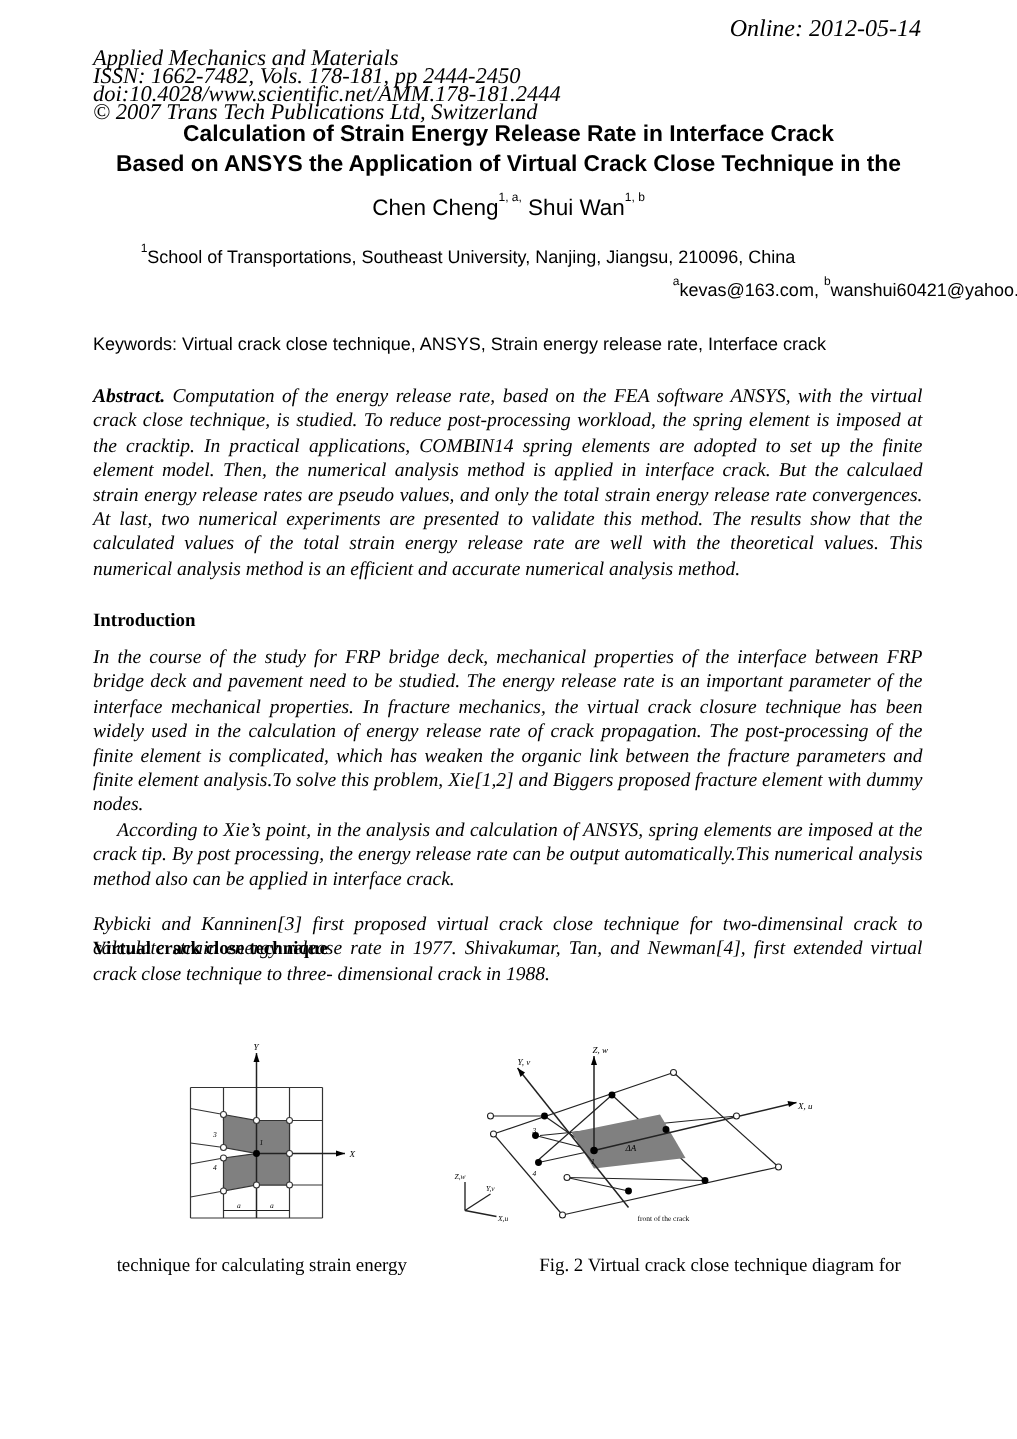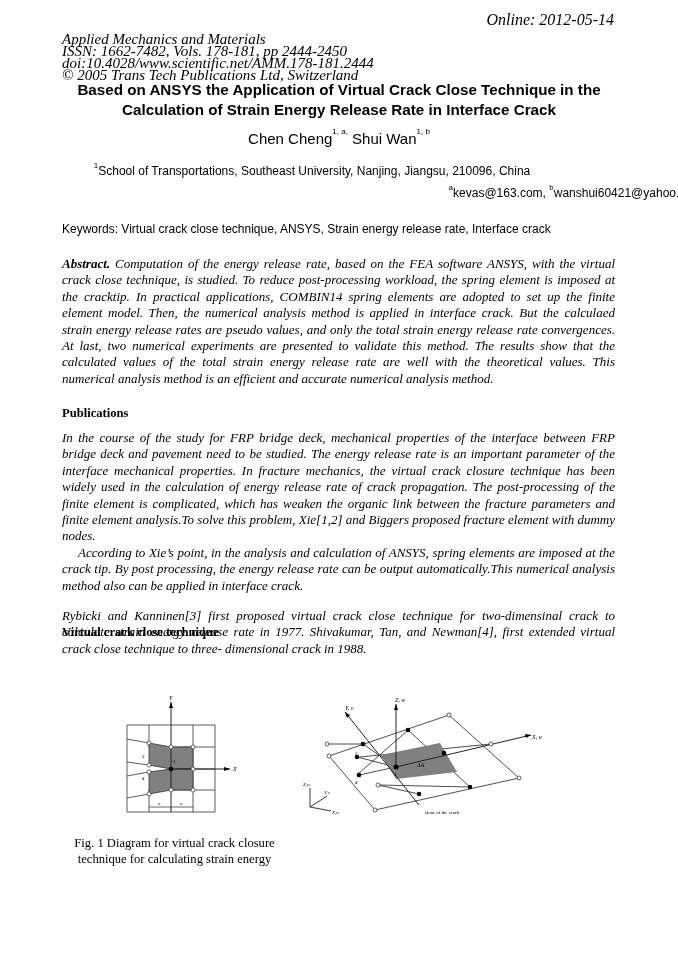--- a/index.html
+++ b/index.html
@@ -21,27 +21,27 @@
   .caption { position: absolute; font-family: "Liberation Serif", serif; font-size: 12.6px; line-height: 16px; text-align: center; }
   svg text { font-family: "Liberation Serif", serif; font-style: italic; }
 </style>
 </head>
 <body>
 
 <div class="header-left">
   <div>Applied Mechanics and Materials</div>
   <div>ISSN: 1662-7482, Vols. 178-181, pp 2444-2450</div>
   <div>doi:10.4028/www.scientific.net/AMM.178-181.2444</div>
-  <div>© 2005 Trans Tech Publications Ltd, Switzerland</div>
+  <div>© 2007 Trans Tech Publications Ltd, Switzerland</div>
 </div>
 <div class="header-right">Online: 2012-05-14</div>
 
 <div class="title">
+  <div>Calculation of Strain Energy Release Rate in Interface Crack</div>
   <div>Based on ANSYS the Application of Virtual Crack Close Technique in the</div>
-  <div>Calculation of Strain Energy Release Rate in Interface Crack</div>
 </div>
 
 <div class="authors">
   <span>Chen Cheng</span><sup>1, a,</sup>
   <span>Shui Wan</span><sup>1, b</sup>
 </div>
 
 <div class="affil">
   <sup>1</sup><span>School of Transportations, Southeast University, Nanjing, Jiangsu, 210096, China</span>
 </div>
@@ -51,21 +51,21 @@
 </div>
 
 <div class="keywords">
   <b>Keywords:</b><span> Virtual crack close technique, ANSYS, Strain energy release rate, Interface crack</span>
 </div>
 
 <div class="para" style="top:256px;">
   <span class="lead">Abstract.</span><span> Computation of the energy release rate, based on the FEA software ANSYS, with the virtual crack close technique, is studied. To reduce post-processing workload, the spring element is imposed at the cracktip. In practical applications, COMBIN14 spring elements are adopted to set up the finite element model. Then, the numerical analysis method is applied in interface crack. But the calculaed strain energy release rates are pseudo values, and only the total strain energy release rate convergences. At last, two numerical experiments are presented to validate this method. The results show that the calculated values of the total strain energy release rate are well with the theoretical values. This numerical analysis method is an efficient and accurate numerical analysis method.</span>
 </div>
 
-<div class="heading" style="top:406px;">Publications</div>
+<div class="heading" style="top:406px;">Introduction</div>
 <div class="para" style="top:430px;">
   <span>In the course of the study for FRP bridge deck, mechanical properties of the interface between FRP bridge deck and pavement need to be studied. The energy release rate is an important parameter of the interface mechanical properties. In fracture mechanics, the virtual crack closure technique has been widely used in the calculation of energy release rate of crack propagation. The post-processing of the finite element is complicated, which has weaken the organic link between the fracture parameters and finite element analysis.To solve this problem, Xie[1,2] and Biggers proposed fracture element with dummy nodes.</span>
   <span class="indent">According to Xie’s point, in the analysis and calculation of ANSYS, spring elements are imposed at the crack tip. By post processing, the energy release rate can be output automatically.This numerical analysis method also can be applied in interface crack.</span>
 </div>
 
 <div class="heading" style="top:610px;margin-top:15px;">Virtual crack close technique</div>
 <div class="para" style="top:608px;">Rybicki and Kanninen[3] first proposed virtual crack close technique for two-dimensinal crack to calculate strain energy release rate in 1977. Shivakumar, Tan, and Newman[4], first extended virtual crack close technique to three- dimensional crack in 1988.</div>
 
 <svg class="fig" style="left:100px; top:690px;" width="160" height="130" viewBox="0 0 160 130">
 
@@ -168,17 +168,17 @@
   <text x="99" y="86" font-size="5">1</text>
   <text x="60" y="65" font-size="5">3</text>
   <text x="60" y="94" font-size="5">4</text>
   <text x="8" y="96" font-size="5">Z,w</text>
   <text x="29" y="104" font-size="5">Y,v</text>
   <text x="37" y="124" font-size="5">X,u</text>
   <text x="130" y="124" font-size="5" style="font-style:normal">front of the crack</text>
 </svg>
 
 <div class="caption" style="left:62px; width:225px; top:835px;">
-  <div>Fig. 1  Diagram for virtual crack closure</div>
   <div>technique for calculating strain energy</div>
 </div>
 <div class="caption" style="left:345px; width:270px; top:835px;">
+  <div>Fig. 2  Virtual crack close technique diagram for</div>
 </div>
 
 </body></html>

